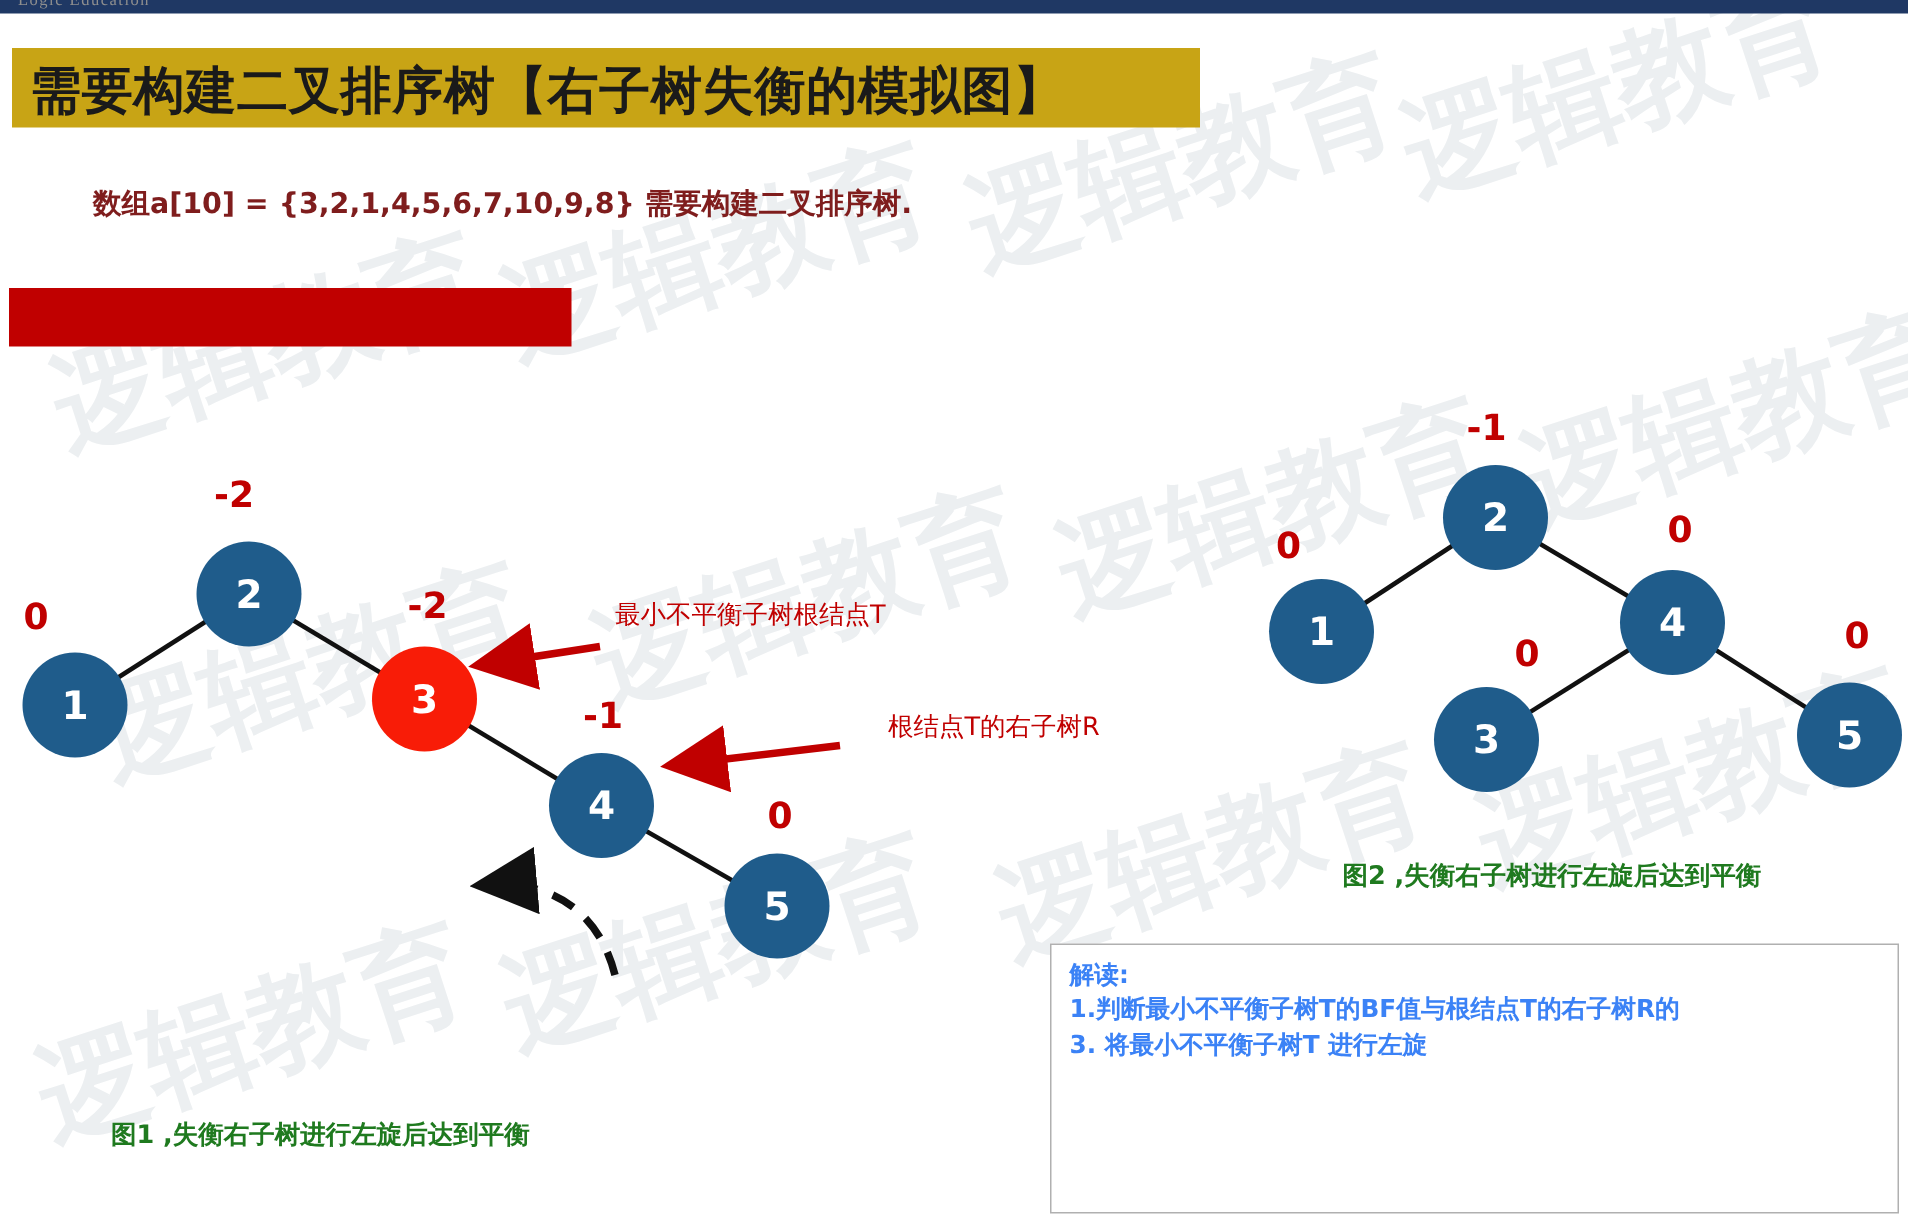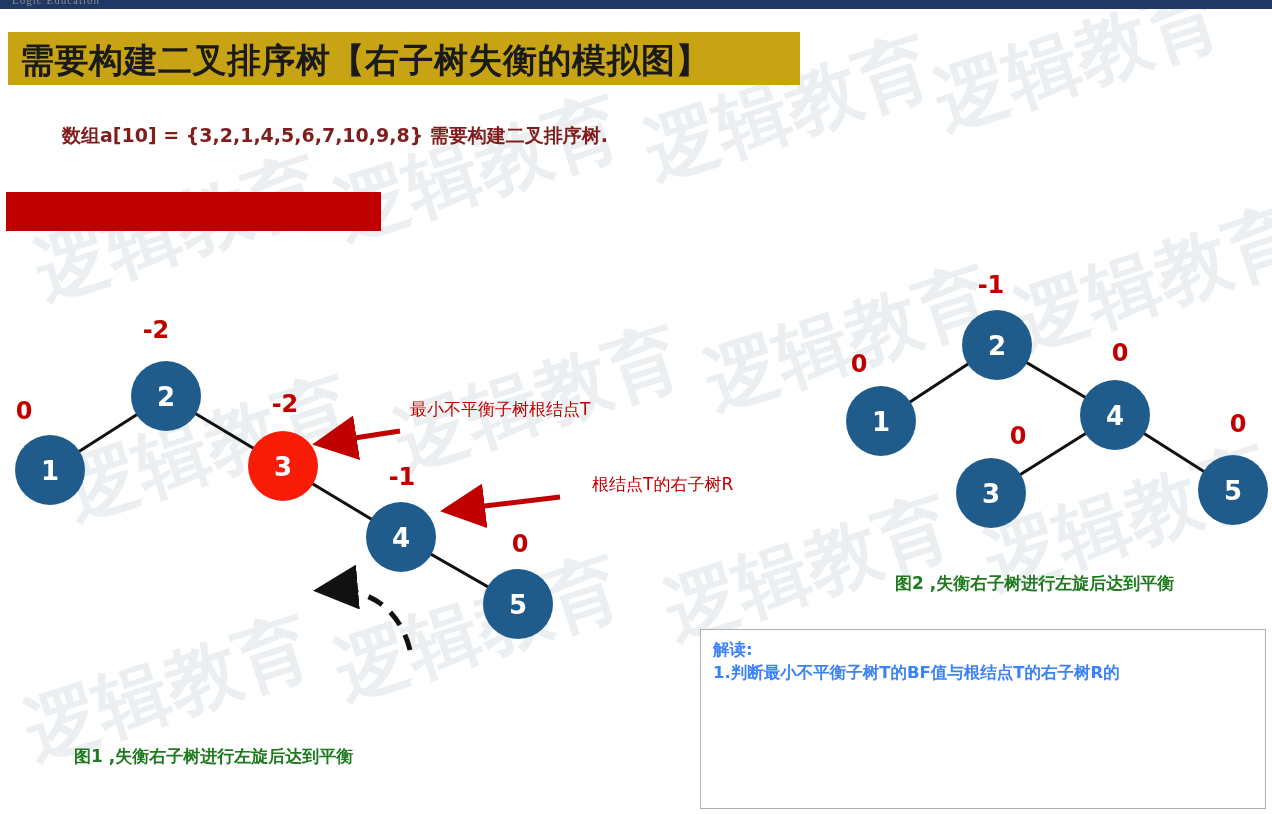--- a/index.html
+++ b/index.html
@@ -273,15 +273,16 @@
 
   <div class="annot-text" style="left:410px; top:398px;">最小不平衡子树根结点T</div>
   <div class="annot-text" style="left:570px; top:473px;margin-left:22px;">根结点T的右子树R</div>
 
   <div class="caption" style="left:74px; top:745px;">图1 ,失衡右子树进行左旋后达到平衡</div>
   <div class="caption" style="left:895px; top:572px;">图2 ,失衡右子树进行左旋后达到平衡</div>
 
   <div class="explain-box">
     <div class="explain-line">解读:</div>
     <div class="explain-line">1.判断最小不平衡子树T的BF值与根结点T的右子树R的</div>
+    <div class="explain-line">3. 将最小不平衡子树T 进行左旋</div>
   </div>
 
 </div>
 
 </body></html>

